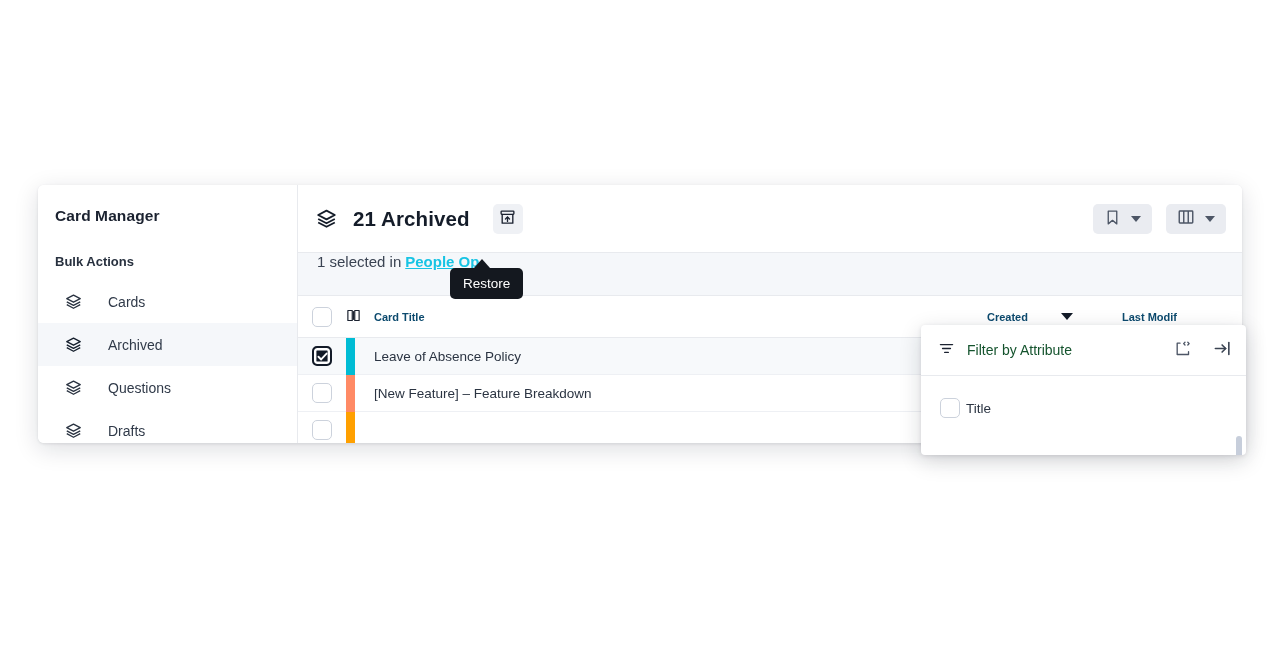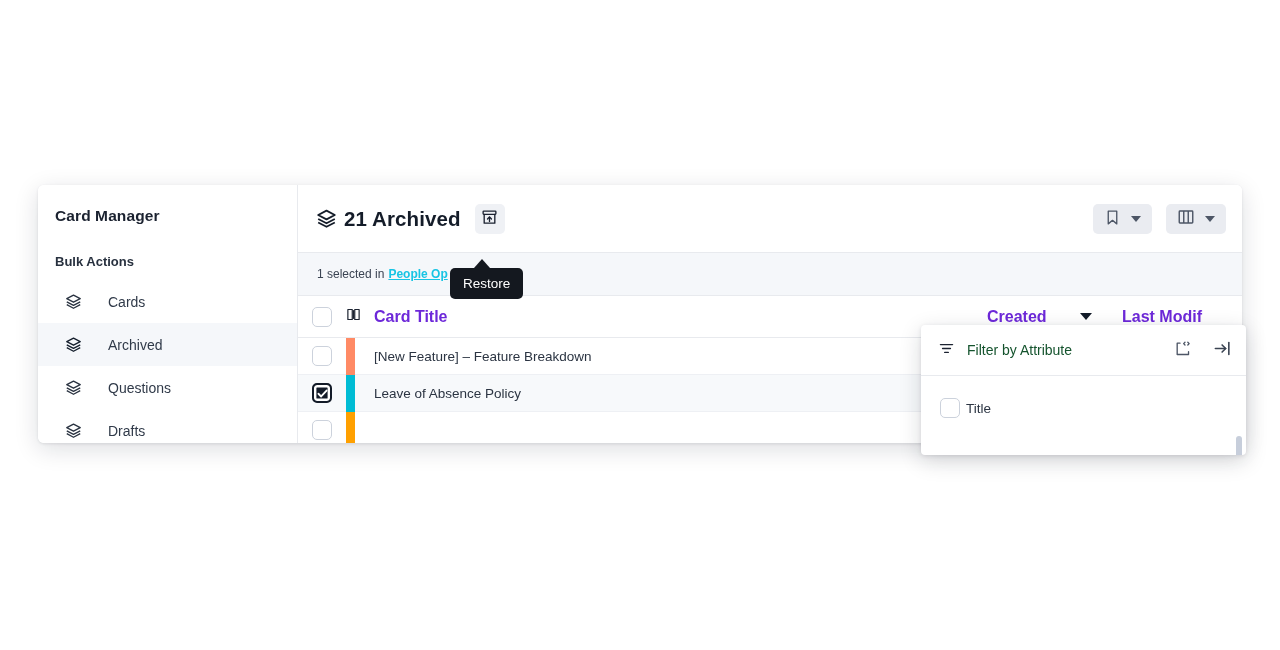--- a/index.html
+++ b/index.html
@@ -52,21 +52,21 @@
 
   
   .main { flex: 1 1 auto; min-width: 0; position: relative; background:#fff; }
 
   .main-header {
     height: 68px; display: flex; align-items: center;
     padding: 0 16px 0 18px;
     border-bottom: 1px solid #e8eaee;
     background: #ffffff;
   }
-  .header-left { display: flex; align-items: center; gap: 7px; }
+  .header-left { display: flex; align-items: center; gap: 16px; }
   .stack-icon { width: 21px; height: 21px; display:block; }
   .header-title { font-size: 20.5px; font-weight: bold; color: #141c29; letter-spacing: .1px; }
   .restore-btn {
     width: 30px; height: 30px; margin-left: 7px;
     background: #eff1f5; border: none; border-radius: 5px;
     display: flex; align-items: center; justify-content: center;
     cursor: pointer;
   }
   .header-right { margin-left: auto; display: flex; align-items: center; gap: 14px; }
   .split-btn {
@@ -77,31 +77,31 @@
   .caret {
     width: 0; height: 0;
     border-left: 5px solid transparent; border-right: 5px solid transparent;
     border-top: 6px solid #4d5666;
   }
 
   
   .selection-bar {
     height: 43px; background: #f5f7fa;
     border-bottom: 1px solid #e8eaee;
-    display: flex; align-items: center;
+    display: flex; align-items: flex-start;
     padding-left: 19px;
-    font-size: 12px; color: #3a4352;
+    font-size: 15px; color: #3a4352;
   }
   .sel-link { color: #17c4e4; font-weight: bold; margin-left: 4px; }
 
   
   .table-head {
     height: 42px; display: flex; align-items: center;
     border-bottom: 1px solid #e8eaee; background: #fff;
-    font-size: 16px; font-weight: bold; color: #6d28d9;
+    font-size: 11px; font-weight: bold; color: #0c4a6e;
   }
   .cb-cell { width: 48px; flex: 0 0 48px; display:flex; align-items:center; justify-content:center; }
   .bar-cell { width: 20px; flex: 0 0 20px; display:flex; }
   .title-cell { flex: 1 1 auto; min-width: 0; padding-left: 8px; }
   .created-cell { width: 135px; flex: 0 0 135px; display: flex; align-items:center; gap: 33px; }
   .modified-cell { width: 120px; flex: 0 0 120px; }
 
   .checkbox {
     width: 20px; height: 20px; border: 1.6px solid #ccd2dc;
     border-radius: 5px; background: #fff; cursor: pointer;
@@ -295,46 +295,46 @@
           </span>
         </div>
         <div class="title-cell">Card Title</div>
         <div class="created-cell">
           <span>Created</span>
           <span class="sort-caret"></span>
         </div>
         <div class="modified-cell">Last Modif</div>
       </div>
 
-      <div class="table-row">
-        <div class="cb-cell">
-          <div class="checkbox"></div>
-        </div>
-        <div class="bar-cell">
-          <div class="color-bar" style="background:#ff8a65"></div>
-        </div>
-        <div class="title-cell">[New Feature] – Feature Breakdown</div>
-        <div class="created-cell row-date">May 28, 2021</div>
-        <div class="modified-cell row-date">May 28, 20</div>
-      </div>
-
       <div class="table-row selected">
         <div class="cb-cell">
           <div class="checkbox checked">
             <svg viewBox="0 0 24 24" width="13" height="13" fill="none" stroke="#ffffff" stroke-width="3.4" stroke-linecap="round" stroke-linejoin="round">
               <path d="M4.5 12.5 9.5 17.5 19.5 6.5"></path>
             </svg>
           </div>
         </div>
         <div class="bar-cell">
           <div class="color-bar" style="background:#00bcd4"></div>
         </div>
         <div class="title-cell">Leave of Absence Policy</div>
         <div class="created-cell row-date">Feb 25, 2022</div>
         <div class="modified-cell row-date">Feb 25, 20</div>
+      </div>
+
+      <div class="table-row">
+        <div class="cb-cell">
+          <div class="checkbox"></div>
+        </div>
+        <div class="bar-cell">
+          <div class="color-bar" style="background:#ff8a65"></div>
+        </div>
+        <div class="title-cell">[New Feature] – Feature Breakdown</div>
+        <div class="created-cell row-date">May 28, 2021</div>
+        <div class="modified-cell row-date">May 28, 20</div>
       </div>
 
       <div class="table-row">
         <div class="cb-cell">
           <div class="checkbox"></div>
         </div>
         <div class="bar-cell">
           <div class="color-bar" style="background:#ffa000"></div>
         </div>
         <div class="title-cell"></div>

